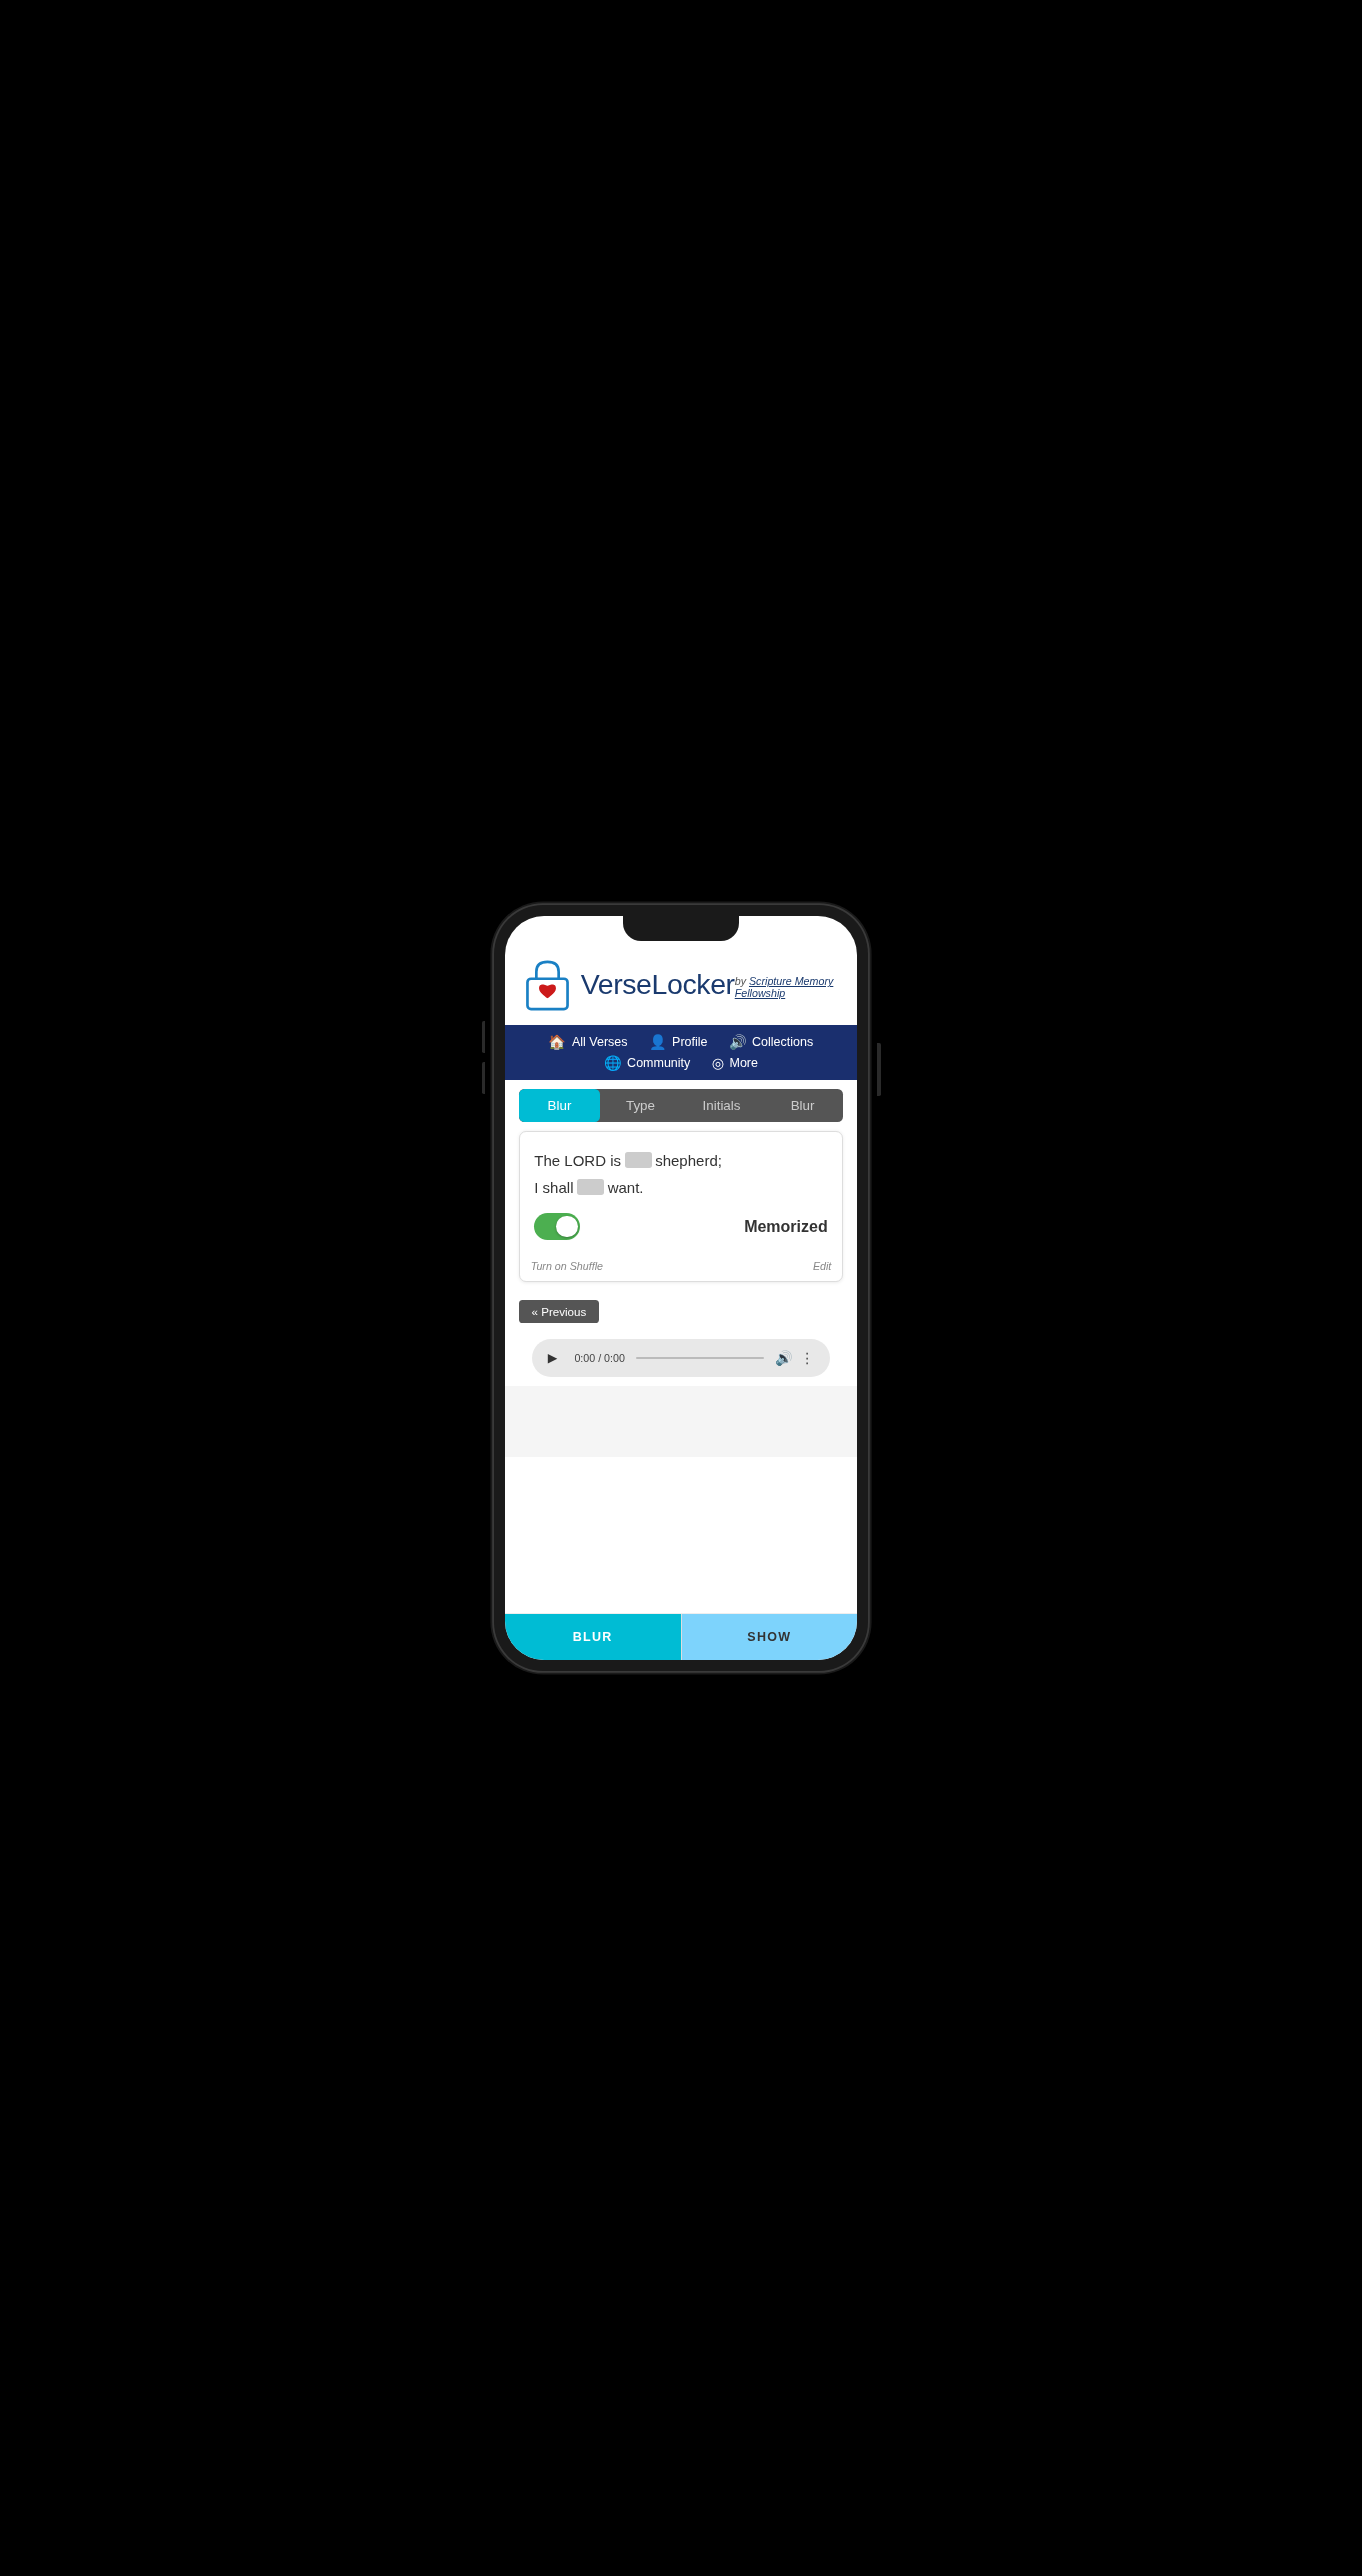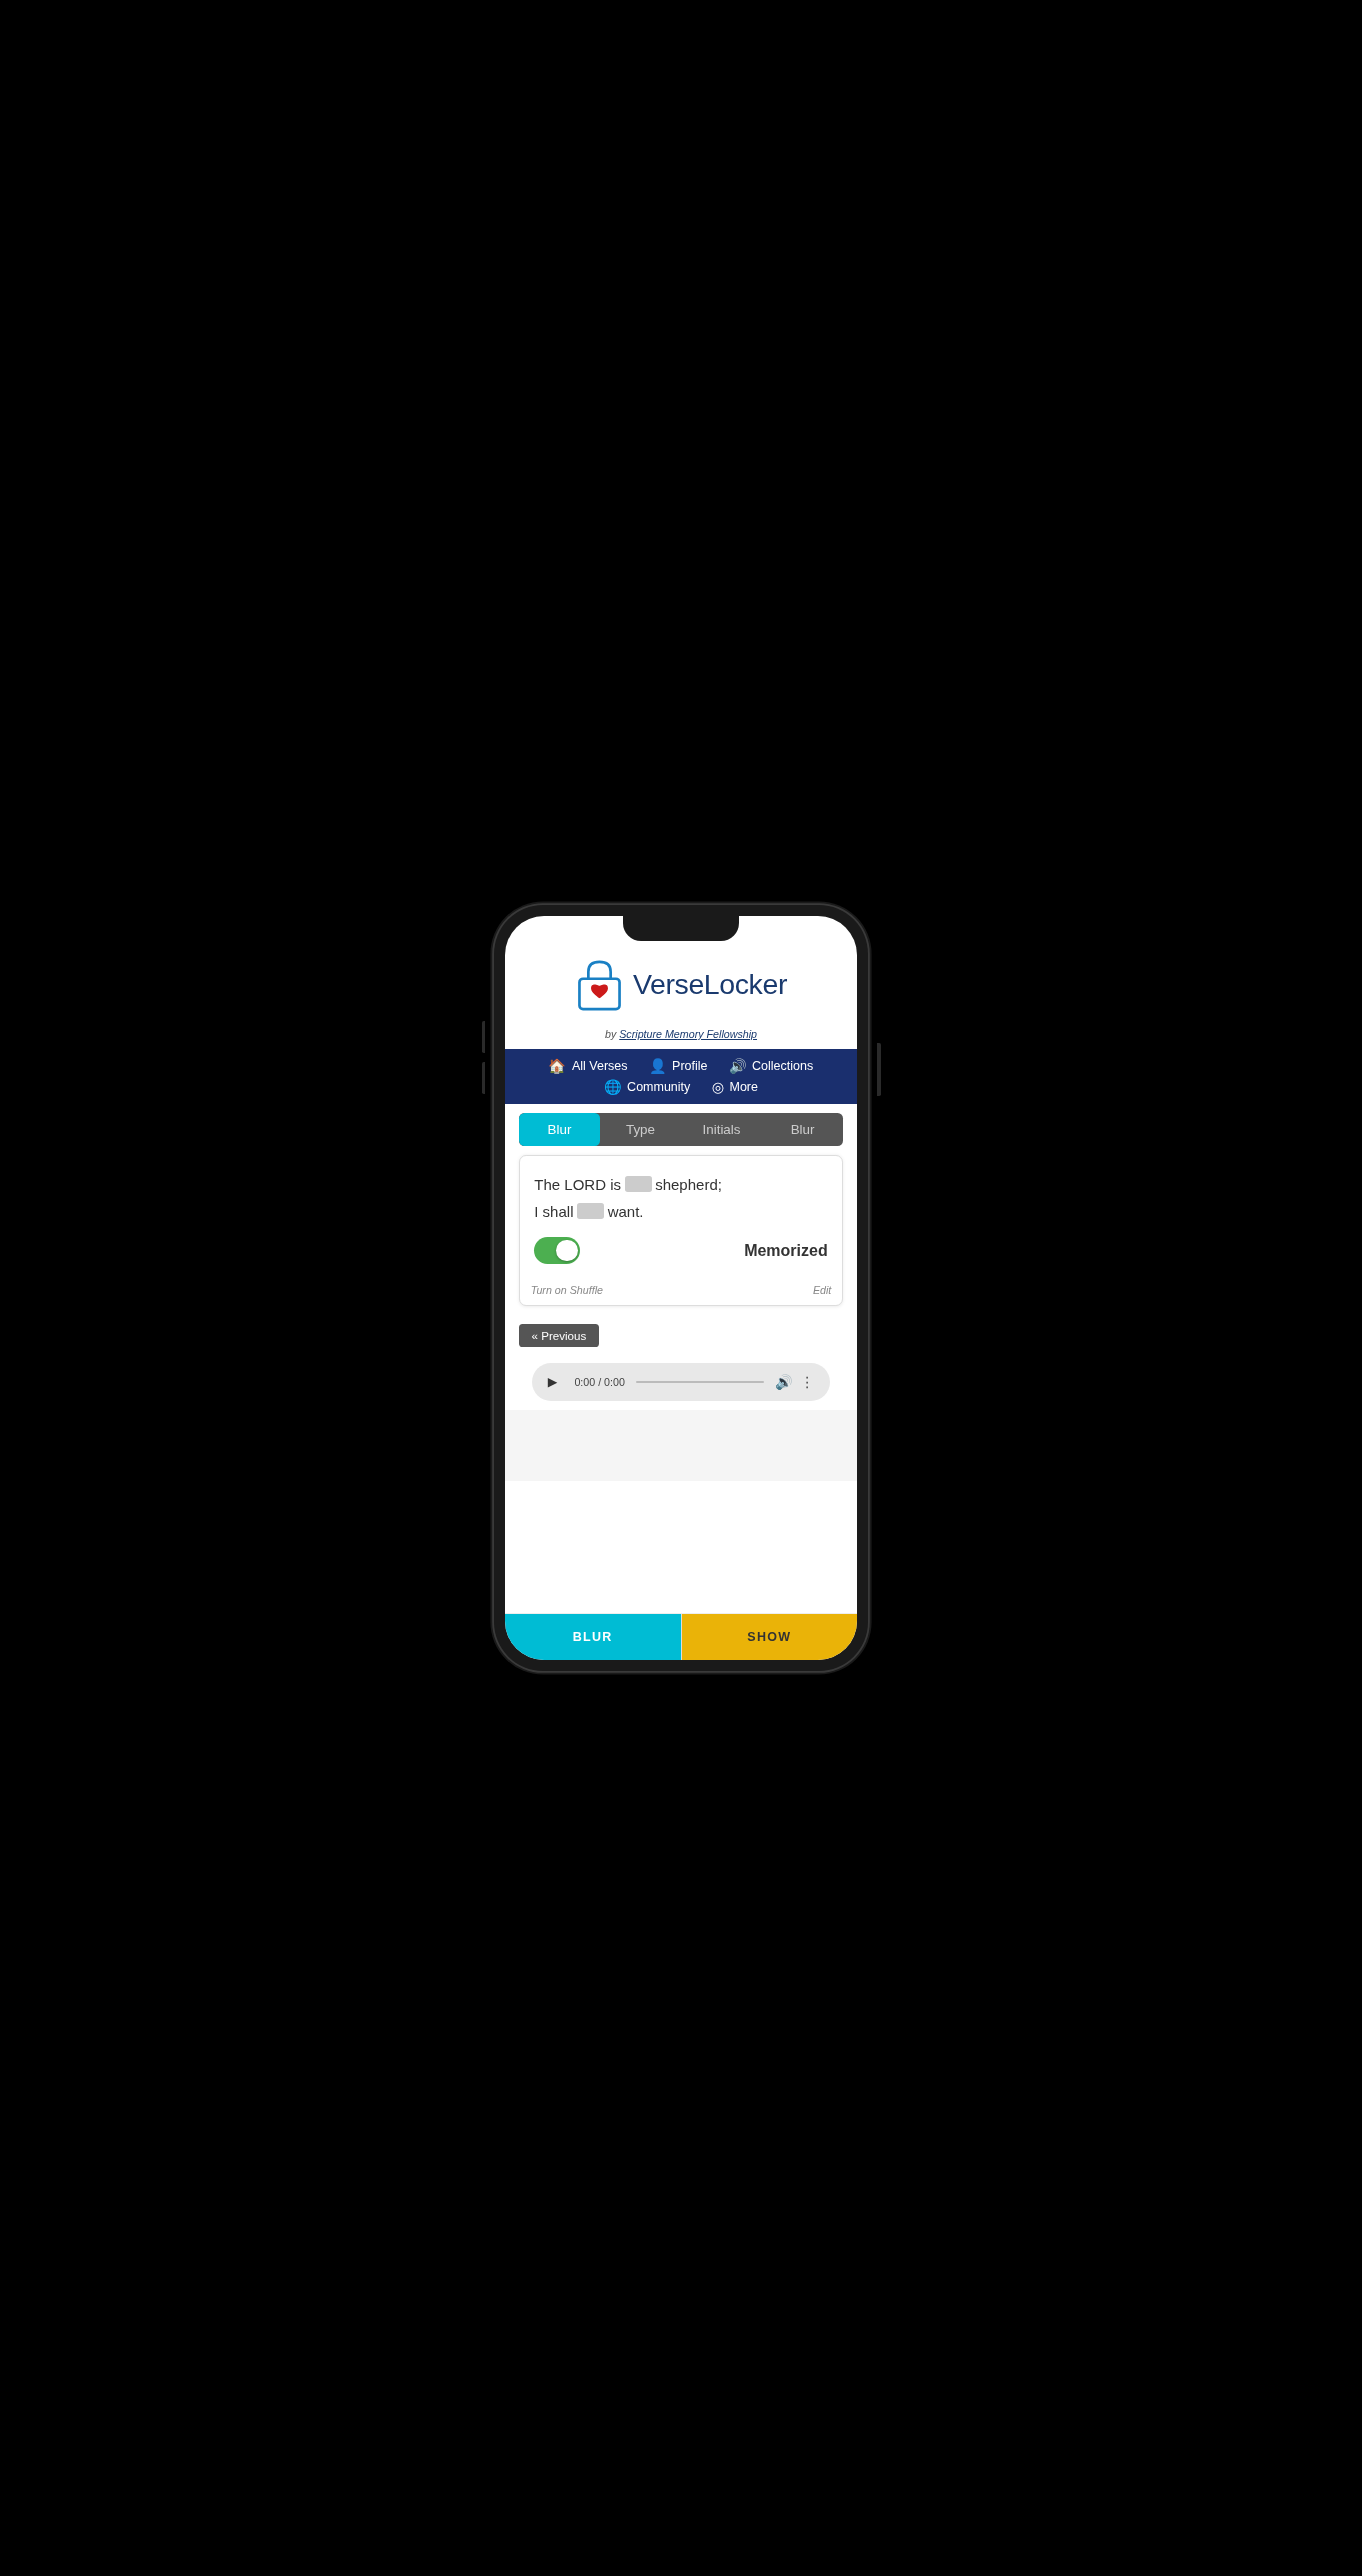--- a/index.html
+++ b/index.html
@@ -81,24 +81,23 @@
     
     .app-content {
       flex: 1;
       overflow-y: auto;
       padding-top: 25px;
     }
 
     
     .logo-section {
       display: flex;
-      flex-direction: column;
+      flex-direction: row;
       align-items: center;
       padding: 18px 18px 9px;
-      gap: 12px;
     }
 
     .logo-row {
       display: flex;
       align-items: center;
       gap: 9px;
       margin-bottom: 5.3px;
     }
 
     .lock-icon {
@@ -362,21 +361,21 @@
       font-weight: 600;
       letter-spacing: 1.3px;
       padding: 16px;
       text-align: center;
       cursor: pointer;
       border: none;
     }
 
     .show-button {
       flex: 1;
-      background: #eab308;
+      background: #7dd3fc;
       color: #333;
       font-size: 12.5px;
       font-weight: 600;
       letter-spacing: 1.3px;
       padding: 16px;
       text-align: center;
       cursor: pointer;
       border: none;
       border-left: 0.9px solid #ddd;
     }

